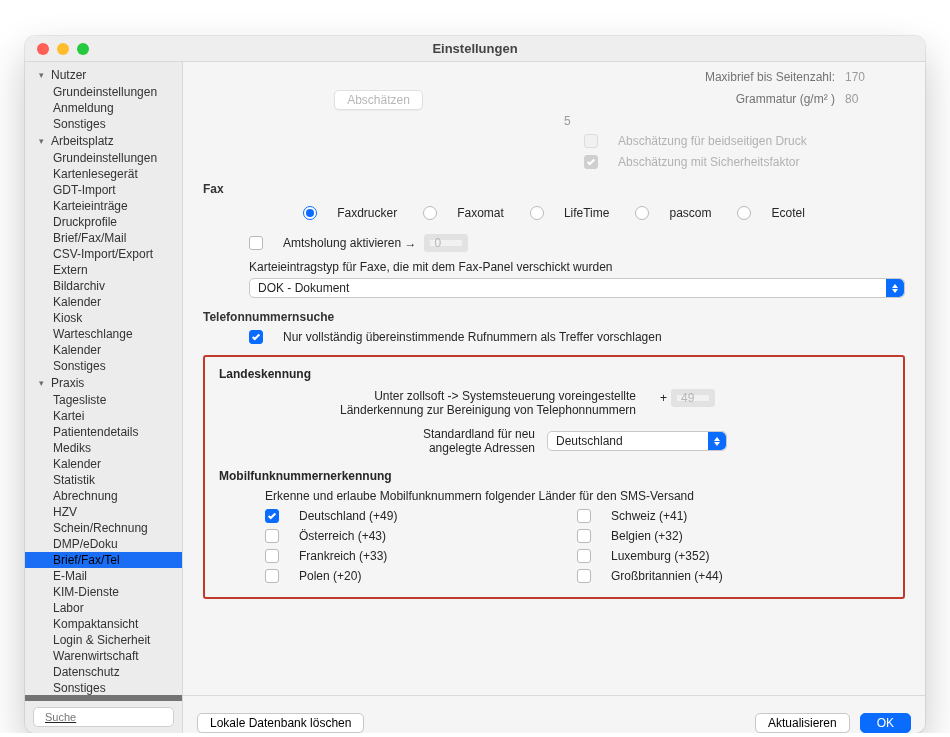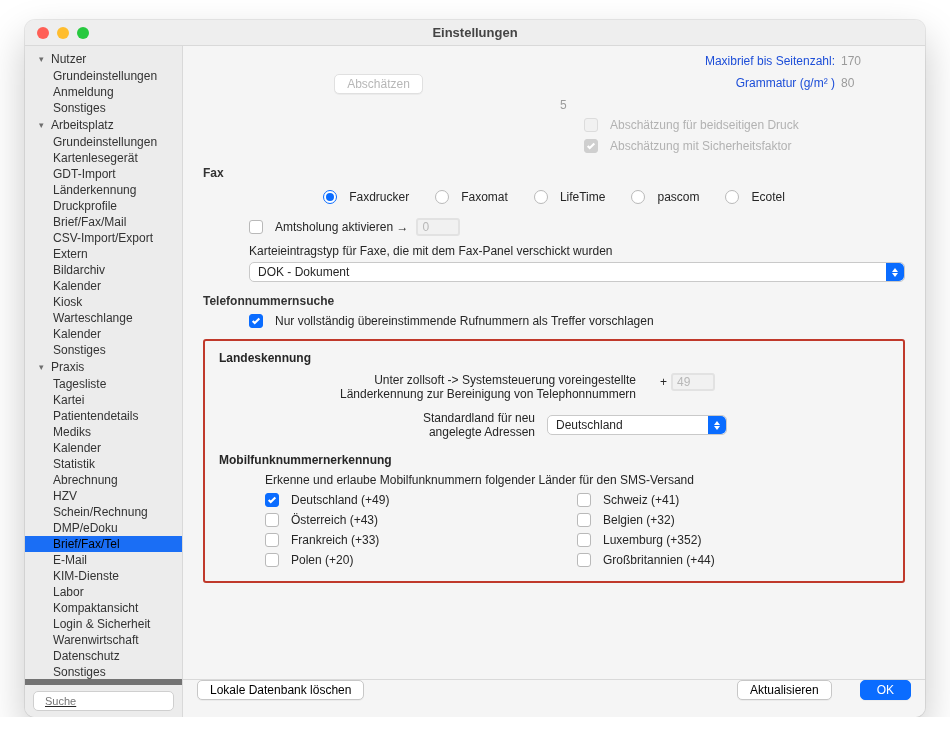--- a/index.html
+++ b/index.html
@@ -9,21 +9,21 @@
     color: #262626;
     background: #fff;
     display: flex; justify-content: center; padding-top: 20px;
   }
   .window {
     width: 900px; height: 697px;
     background: #f5f5f5;
     border-radius: 10px;
     box-shadow: 0 18px 40px rgba(0,0,0,.22), 0 0 0 1px rgba(0,0,0,.08);
     overflow: hidden;
-    display: flex; flex-direction: column;
+    display: flex; flex-direction: column; margin-top: 16px;
   }
   .titlebar {
     height: 26px; background: #eeeeee; border-bottom: 1px solid #d9d9d9;
     display: flex; align-items: center; position: relative;
   }
   .traffic { display: flex; gap: 8px; padding-left: 12px; }
   .tl { width: 12px; height: 12px; border-radius: 50%; }
   .tl.red { background:#ff5f56; } .tl.yellow{background:#ffbd2e;} .tl.green{background:#27c93f;}
   .title { position: absolute; left: 0; right: 0; text-align: center; font-weight: 600; font-size: 13px; color: #444; }
   .body { flex: 1; display: flex; min-height: 0; }
@@ -41,41 +41,41 @@
     display: flex; align-items: center; gap: 5px; background: #fff; border: 1px solid #cfcfcf;
     border-radius: 5px; padding: 2px 6px; height: 20px;
   }
   .search svg { width: 11px; height: 11px; fill: #8a8a8a; }
   .search input { border: none; outline: none; font-size: 11px; flex: 1; background: transparent; }
 
   .content { flex: 1; display: flex; flex-direction: column; min-width: 0; }
   .scroll { flex: 1; overflow: auto; padding: 6px 20px 10px 20px; }
   .footer {
     height: 38px; border-top: 1px solid #d9d9d9; background: #f5f5f5;
-    display: flex; align-items: flex-start; padding: 0 14px; gap: 28px;
+    display: flex; align-items: flex-end; padding: 0 14px; gap: 10px;
   }
   .btn {
     background: #ffffff; border: 1px solid #c7c7c7; border-radius: 5px;
     padding: 2px 12px; font-size: 12px; box-shadow: 0 1px 0 rgba(0,0,0,.04);
   }
   .btn.primary { background: #0a6cff; color: #fff; border-color: #0a6cff; padding: 2px 16px; }
   .spacer { flex: 1; }
 
   .row { display: flex; align-items: center; gap: 8px; }
-  .lbl-r { text-align: right; color: #1d4ed8; }
+  .lbl-r { text-align: right; color: #737373; }
   .muted { color: #b2b2b2; }
   .field {
-    background: #fff; border: 2px solid #701a75; border-radius: 3px; height: 18px;
+    background: #fff; border: 6px solid #701a75; border-radius: 3px; height: 18px;
     padding: 0 4px; font-size: 12px; display: inline-flex; align-items: center; min-width: 44px;
   }
   .field.dis { background: #f1f1f1; color: #b7b7b7; border-color: #e2e2e2; }
   .field.plain { border-color: transparent; background: transparent; color: #9b9b9b; }
   .group-title { font-weight: 600; margin: 12px 0 6px; color: #333; }
 
-  .radio, .check { display: inline-flex; align-items: center; gap: 12px; }
+  .radio, .check { display: inline-flex; align-items: center; gap: 20px; }
   .radio .dot {
     width: 14px; height: 14px; border-radius: 50%; border: 1px solid #b9b9b9;
     display: inline-flex; align-items: center; justify-content: center; background: #fff;
   }
   .radio.sel .dot { border-color: #0a6cff; }
   .radio.sel .dot::after { content:""; width:8px; height:8px; border-radius:50%; background:#0a6cff; }
   .check .box {
     width: 14px; height: 14px; border-radius: 3px; border: 1px solid #b9b9b9; background: #fff;
     display: inline-flex; align-items: center; justify-content: center;
   }
@@ -134,21 +134,21 @@
           <div class="item">Grundeinstellungen</div>
           <div class="item">Anmeldung</div>
           <div class="item">Sonstiges</div>
           <div class="grp">
             <span class="chev">▾</span>
             <span>Arbeitsplatz</span>
           </div>
           <div class="item">Grundeinstellungen</div>
           <div class="item">Kartenlesegerät</div>
           <div class="item">GDT-Import</div>
-          <div class="item">Länderkennung</div>
+          <div class="item">Karteieinträge</div>
           <div class="item">Druckprofile</div>
           <div class="item">Brief/Fax/Mail</div>
           <div class="item">CSV-Import/Export</div>
           <div class="item">Extern</div>
           <div class="item">Bildarchiv</div>
           <div class="item">Kalender</div>
           <div class="item">Kiosk</div>
           <div class="item">Warteschlange</div>
           <div class="item">Kalender</div>
           <div class="item">Sonstiges</div>

